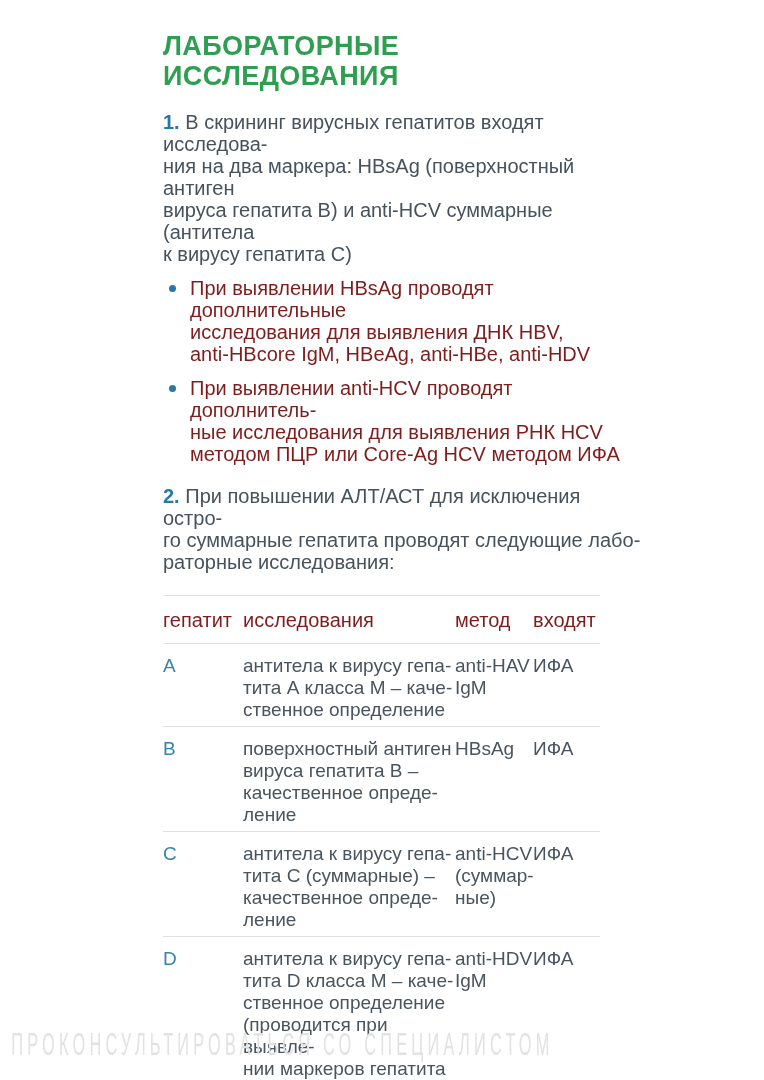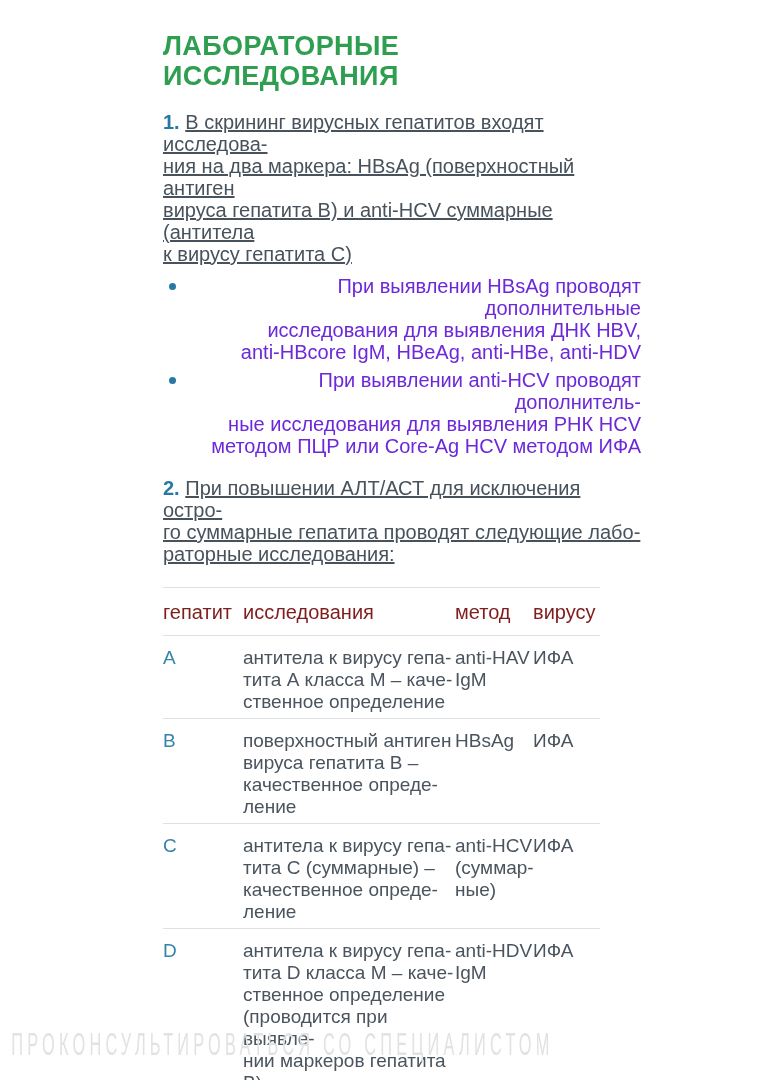--- a/index.html
+++ b/index.html
@@ -25,37 +25,36 @@
     letter-spacing: 0.4px;
     color: #2e9e50;
     line-height: 30px;
   }
   .para {
     margin: 0 0 10px 0;
     font-size: 20px;
     line-height: 22px;
     color: #47525c;
   }
-  .para .text { white-space: pre-line; text-decoration: underline; }
+  .para .text { white-space: pre-line; }
   .num {
     color: #2878a6;
     font-weight: 700;
   }
   .bullets {
     list-style: none;
     margin: 0 0 20px 0;
     padding: 0;
   }
   .bullets li {
     display: flex;
-    margin: 4px 0 6px 0;
+    margin: 12px 0 6px 0;
     font-size: 20px;
     line-height: 22px;
-    color: #6d28d9;
-    text-align: right;
+    color: #7f1d1d;
   }
   .bullet-dot {
     flex: 0 0 auto;
     width: 7px;
     height: 7px;
     border-radius: 50%;
     background: #2878a6;
     margin: 8px 14px 0 6px;
   }
   .bullets .text { white-space: pre-line; }
@@ -133,21 +132,21 @@
 
     <p class="para second"><span class="num">2.</span> <span class="text">При повышении АЛТ/АСТ для исключения остро-
 го суммарные гепатита проводят следующие лабо-
 раторные исследования:</span></p>
 
     <div class="lab-table">
       <div class="t-head">
         <div class="cell">гепатит</div>
         <div class="cell">исследования</div>
         <div class="cell">метод</div>
-        <div class="cell">вирусу</div>
+        <div class="cell">входят</div>
       </div>
 
       <div class="t-row">
         <div class="cell cell-hep">A</div>
         <div class="cell">антитела к вирусу гепа-
 тита А класса М – каче-
 ственное определение</div>
         <div class="cell">anti-HAV
 IgM</div>
         <div class="cell">ИФА</div>

